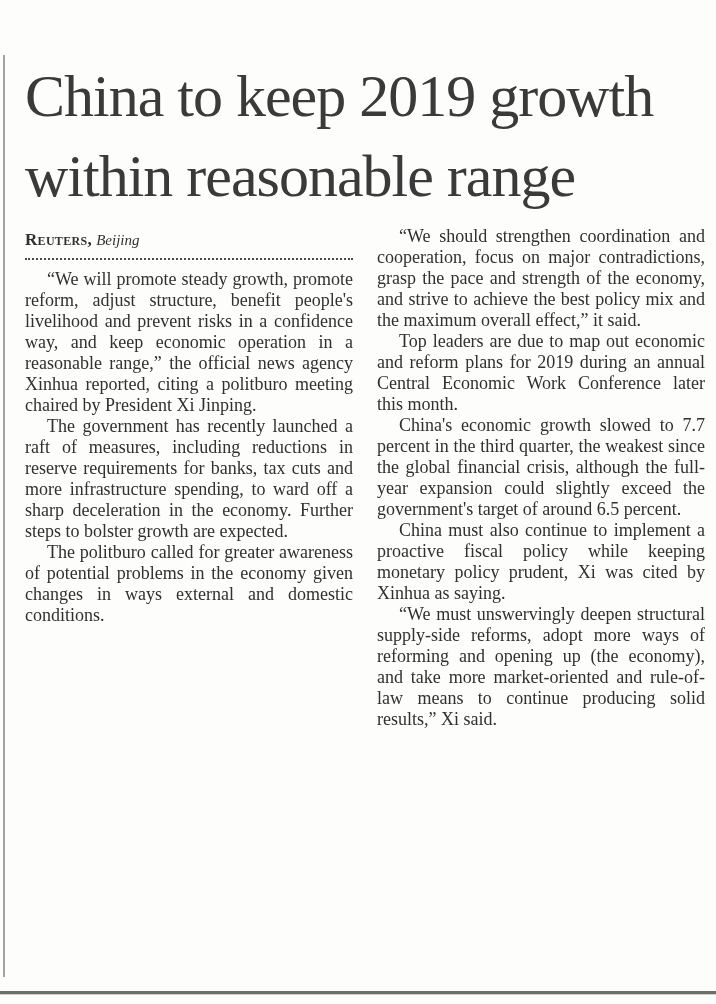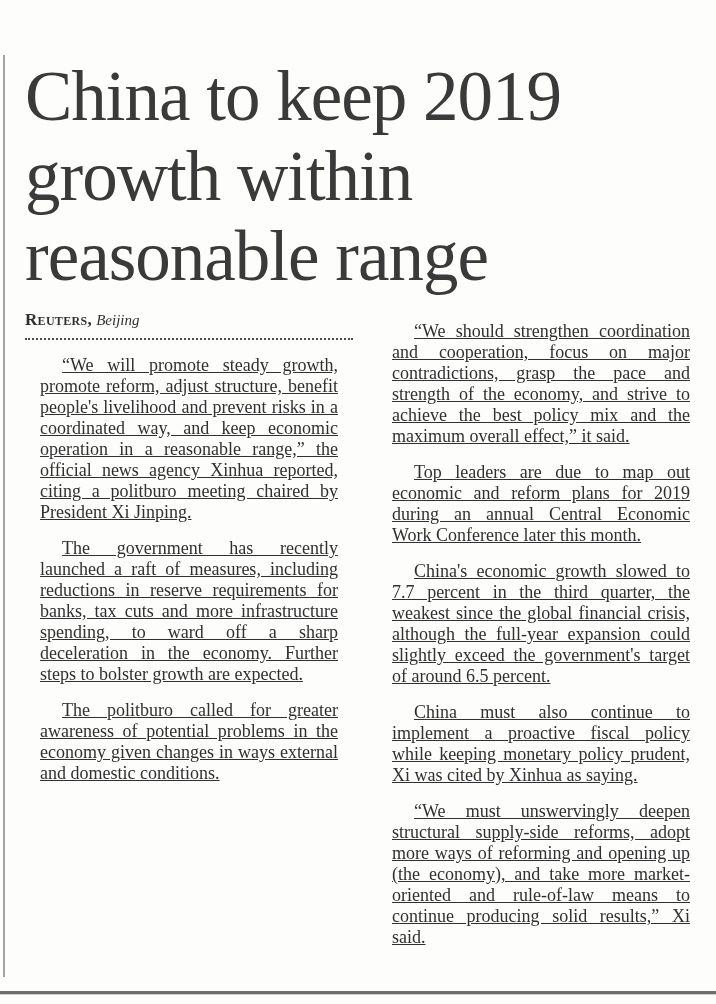--- a/index.html
+++ b/index.html
@@ -35,21 +35,21 @@
     border-bottom: 1px solid #cfcfcf;
   }
   .content {
     position: absolute;
     left: 25px;
     top: 56px;
     width: 680px;
   }
   h1.headline {
     margin: 0 0 10px 0;
-    font-size: 71px;
+    font-size: 60px;
     line-height: 80px;
     font-weight: normal;
     letter-spacing: -1px;
     color: #3a3a3a;
   }
   .columns {
     display: flex;
     gap: 24px;
     justify-content: space-between;
   }
@@ -73,23 +73,22 @@
   .byline .location {
     font-style: italic;
     font-size: 15px;
   }
   .dotted-rule {
     height: 0;
     border-top: 2px dotted #4a4a4a;
     margin: 6px 0 9px 0;
   }
   .col p {
-    margin: 15px;
+    margin: 0;
     text-indent: 22px;
-    text-decoration: underline;
   }
   .col p.no-indent {
     text-indent: 0;
   }
 </style>
 </head>
 <body>
 
 <div class="page">
 
@@ -103,21 +102,21 @@
 
       <div class="col col-left">
 
         <div class="byline">
           <span class="agency">Reuters,</span>
           <span class="location">Beijing</span>
         </div>
 
         <div class="dotted-rule"></div>
 
-        <p>“We will promote steady growth, promote reform, adjust structure, benefit people's livelihood and prevent risks in a coordinated way, and keep economic operation in a reasonable range,” the official news agency Xinhua reported, citing a politburo meeting chaired by President Xi Jinping.</p>
+        <p>“We will promote steady growth, promote reform, adjust structure, benefit people's livelihood and prevent risks in a confidence way, and keep economic operation in a reasonable range,” the official news agency Xinhua reported, citing a politburo meeting chaired by President Xi Jinping.</p>
         <p>The government has recently launched a raft of measures, including reductions in reserve requirements for banks, tax cuts and more infrastructure spending, to ward off a sharp deceleration in the economy. Further steps to bolster growth are expected.</p>
         <p>The politburo called for greater awareness of potential problems in the economy given changes in ways external and domestic conditions.</p>
       </div>
 
       <div class="col col-right">
         <p>“We should strengthen coordination and cooperation, focus on major contradictions, grasp the pace and strength of the economy, and strive to achieve the best policy mix and the maximum overall effect,” it said.</p>
         <p>Top leaders are due to map out economic and reform plans for 2019 during an annual Central Economic Work Conference later this month.</p>
         <p>China's economic growth slowed to 7.7 percent in the third quarter, the weakest since the global financial crisis, although the full-year expansion could slightly exceed the government's target of around 6.5 percent.</p>
         <p>China must also continue to implement a proactive fiscal policy while keeping monetary policy prudent, Xi was cited by Xinhua as saying.</p>
         <p>“We must unswervingly deepen structural supply-side reforms, adopt more ways of reforming and opening up (the economy), and take more market-oriented and rule-of-law means to continue producing solid results,” Xi said.</p>

